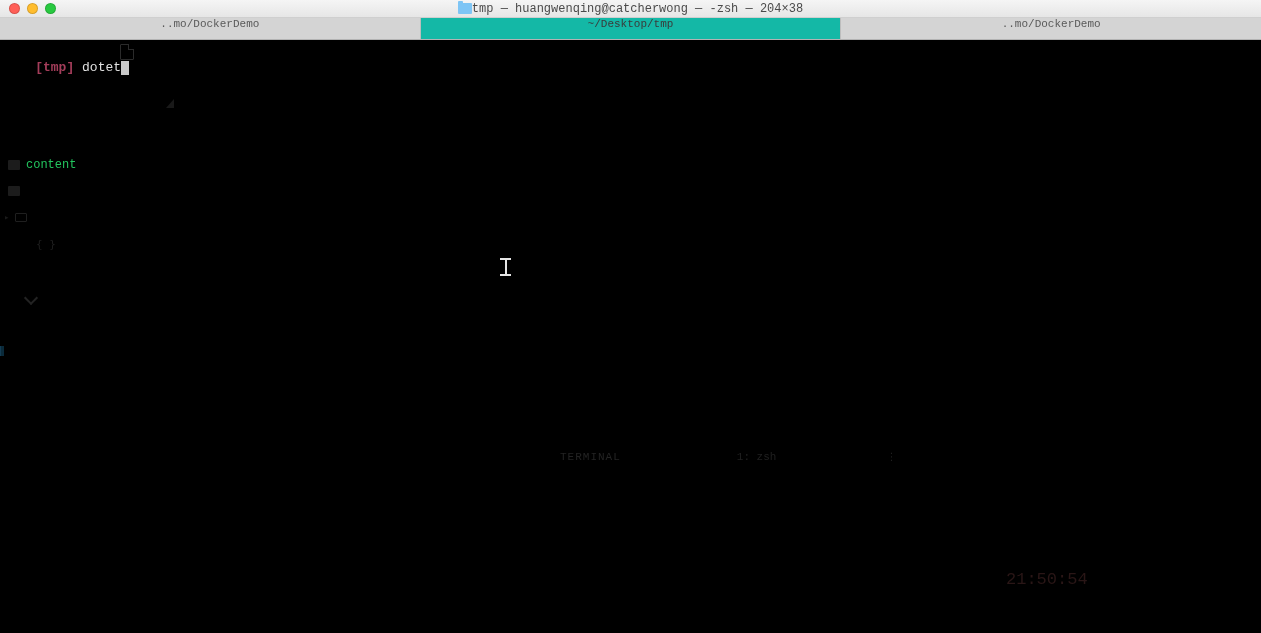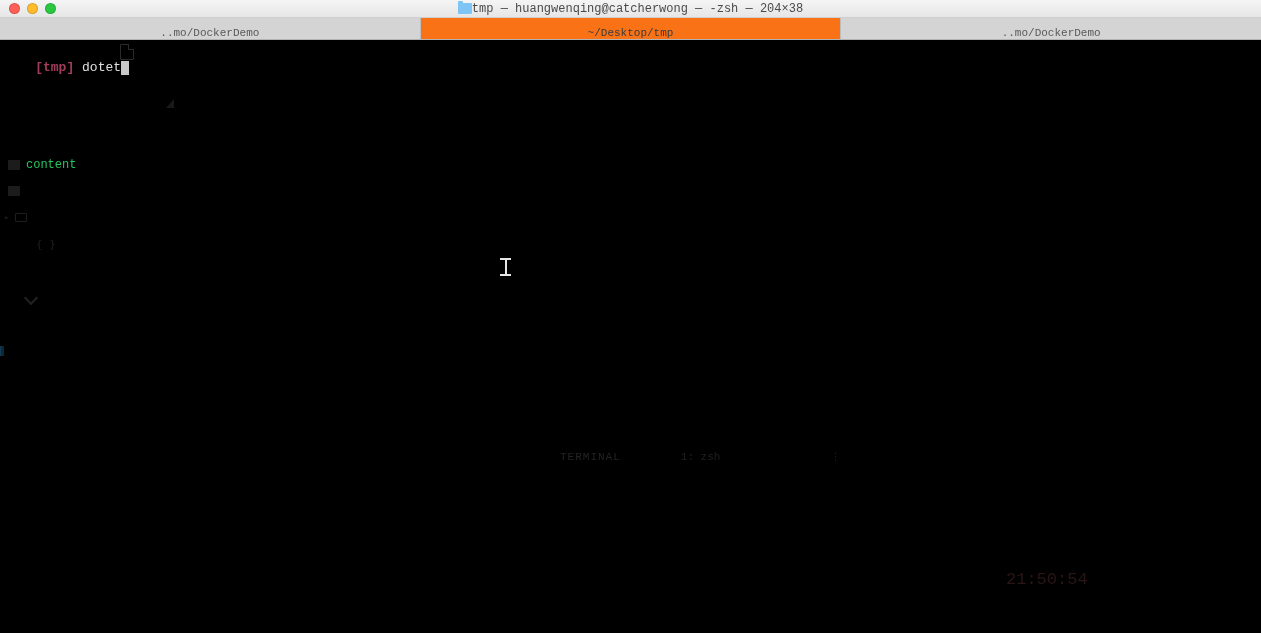--- a/index.html
+++ b/index.html
@@ -67,31 +67,31 @@
   
   .tabstrip {
     height: 22px;
     display: flex;
     background: #d4d4d4;
     border-bottom: 1px solid #b3b3b3;
   }
   .tsession {
     flex: 1 1 0;
     display: flex;
-    align-items: flex-end;
+    align-items: flex-start;
     justify-content: center;
     font-size: 11px;
     color: #5a5a5a;
     background: #d4d4d4;
     border-right: 1px solid #bdbdbd;
     cursor: pointer;
   }
   .tsession:last-child { border-right: none; }
   .tsession.active {
-    background: #f97316;
+    background: #14b8a6;
     color: #3a3a3a;
   }
 
   
   .term-area {
     position: relative;
     width: 1245px;
     height: calc(633px - 18px - 22px);
     background: #000;
   }
@@ -200,21 +200,21 @@
     background: #191919;
     clip-path: polygon(100% 0, 100% 100%, 0 100%);
     pointer-events: none;
   }
   .ghost-panel-header {
     position: absolute;
     left: 560px;
     top: 411px;
     display: flex;
     align-items: center;
-    gap: 60px;
+    gap: 116px;
     pointer-events: none;
   }
   .ghost-tab-label {
     color: #232323;
     font-size: 11px;
     letter-spacing: 1px;
   }
   .ghost-shell-selector {
     color: #202020;
     font-size: 11px;

